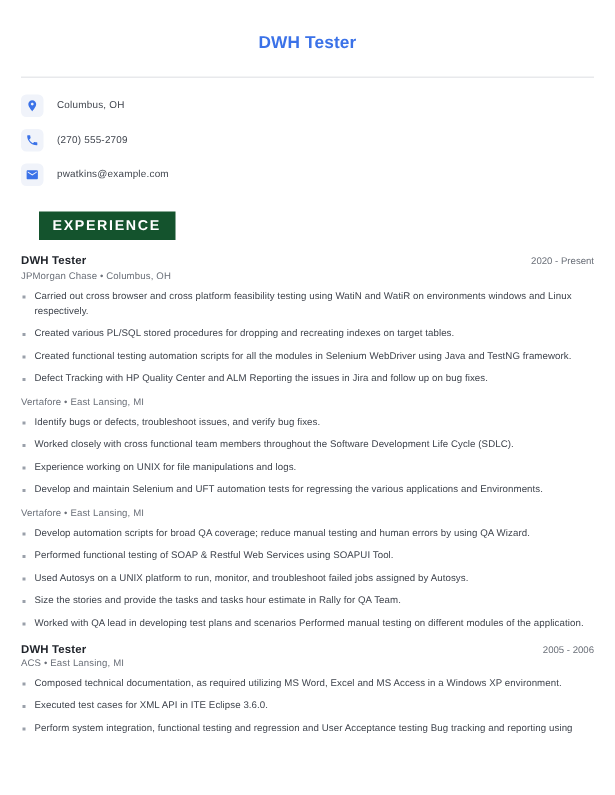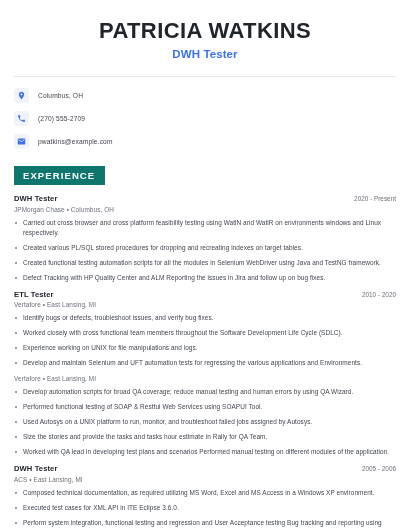--- a/index.html
+++ b/index.html
@@ -80,26 +80,27 @@
     font-size: 6.6px;
     color: #3f444d;
     letter-spacing: 0.15px;
   }
 
   
   .section { margin-top: 16px; }
 
   .section-badge {
     display: inline-block;
-    background: #0f766e;
+    background: #14532d;
     color: #ffffff;
     font-size: 9.5px;
     font-weight: bold;
     letter-spacing: 1.1px;
     padding: 4px 10px 4px 9px;
+    margin-left: 12px;
   }
 
   .entries { margin-top: 9px; }
 
   .entry { margin-bottom: 7px; }
 
   .entry-head {
     display: flex;
     justify-content: space-between;
     align-items: baseline;
@@ -150,21 +151,20 @@
     height: 2.2px;
     background: #9aa0aa;
   }
 </style>
 </head>
 <body>
 
 <div class="page">
 
   <div class="header">
-    <div class="full-name">PATRICIA WATKINS</div>
     <div class="job-title">DWH Tester</div>
   </div>
   <div class="header-rule"></div>
 
   <div class="contact-list">
 
     <div class="contact-row">
       <span class="contact-icon">
         <svg width="9" height="9" viewBox="0 0 24 24" fill="#3b72e8">
           <path d="M12 2C8.1 2 5 5.1 5 9c0 5.2 7 13 7 13s7-7.8 7-13c0-3.9-3.1-7-7-7zm0 9.5c-1.4 0-2.5-1.1-2.5-2.5S10.6 6.5 12 6.5s2.5 1.1 2.5 2.5S13.4 11.5 12 11.5z"></path>
@@ -206,24 +206,20 @@
         <div class="entry-meta">JPMorgan Chase • Columbus, OH</div>
         <ul class="bullets">
           <li>Carried out cross browser and cross platform feasibility testing using WatiN and WatiR on environments windows and Linux respectively.</li>
           <li>Created various PL/SQL stored procedures for dropping and recreating indexes on target tables.</li>
           <li>Created functional testing automation scripts for all the modules in Selenium WebDriver using Java and TestNG framework.</li>
           <li>Defect Tracking with HP Quality Center and ALM Reporting the issues in Jira and follow up on bug fixes.</li>
         </ul>
       </div>
 
       <div class="entry">
-        <div class="entry-head">
-          <span class="entry-role">ETL Tester</span>
-          <span class="entry-dates">2010 - 2020</span>
-        </div>
         <div class="entry-meta">Vertafore • East Lansing, MI</div>
         <ul class="bullets">
           <li>Identify bugs or defects, troubleshoot issues, and verify bug fixes.</li>
           <li>Worked closely with cross functional team members throughout the Software Development Life Cycle (SDLC).</li>
           <li>Experience working on UNIX for file manipulations and logs.</li>
           <li>Develop and maintain Selenium and UFT automation tests for regressing the various applications and Environments.</li>
         </ul>
       </div>
 
       <div class="entry">

